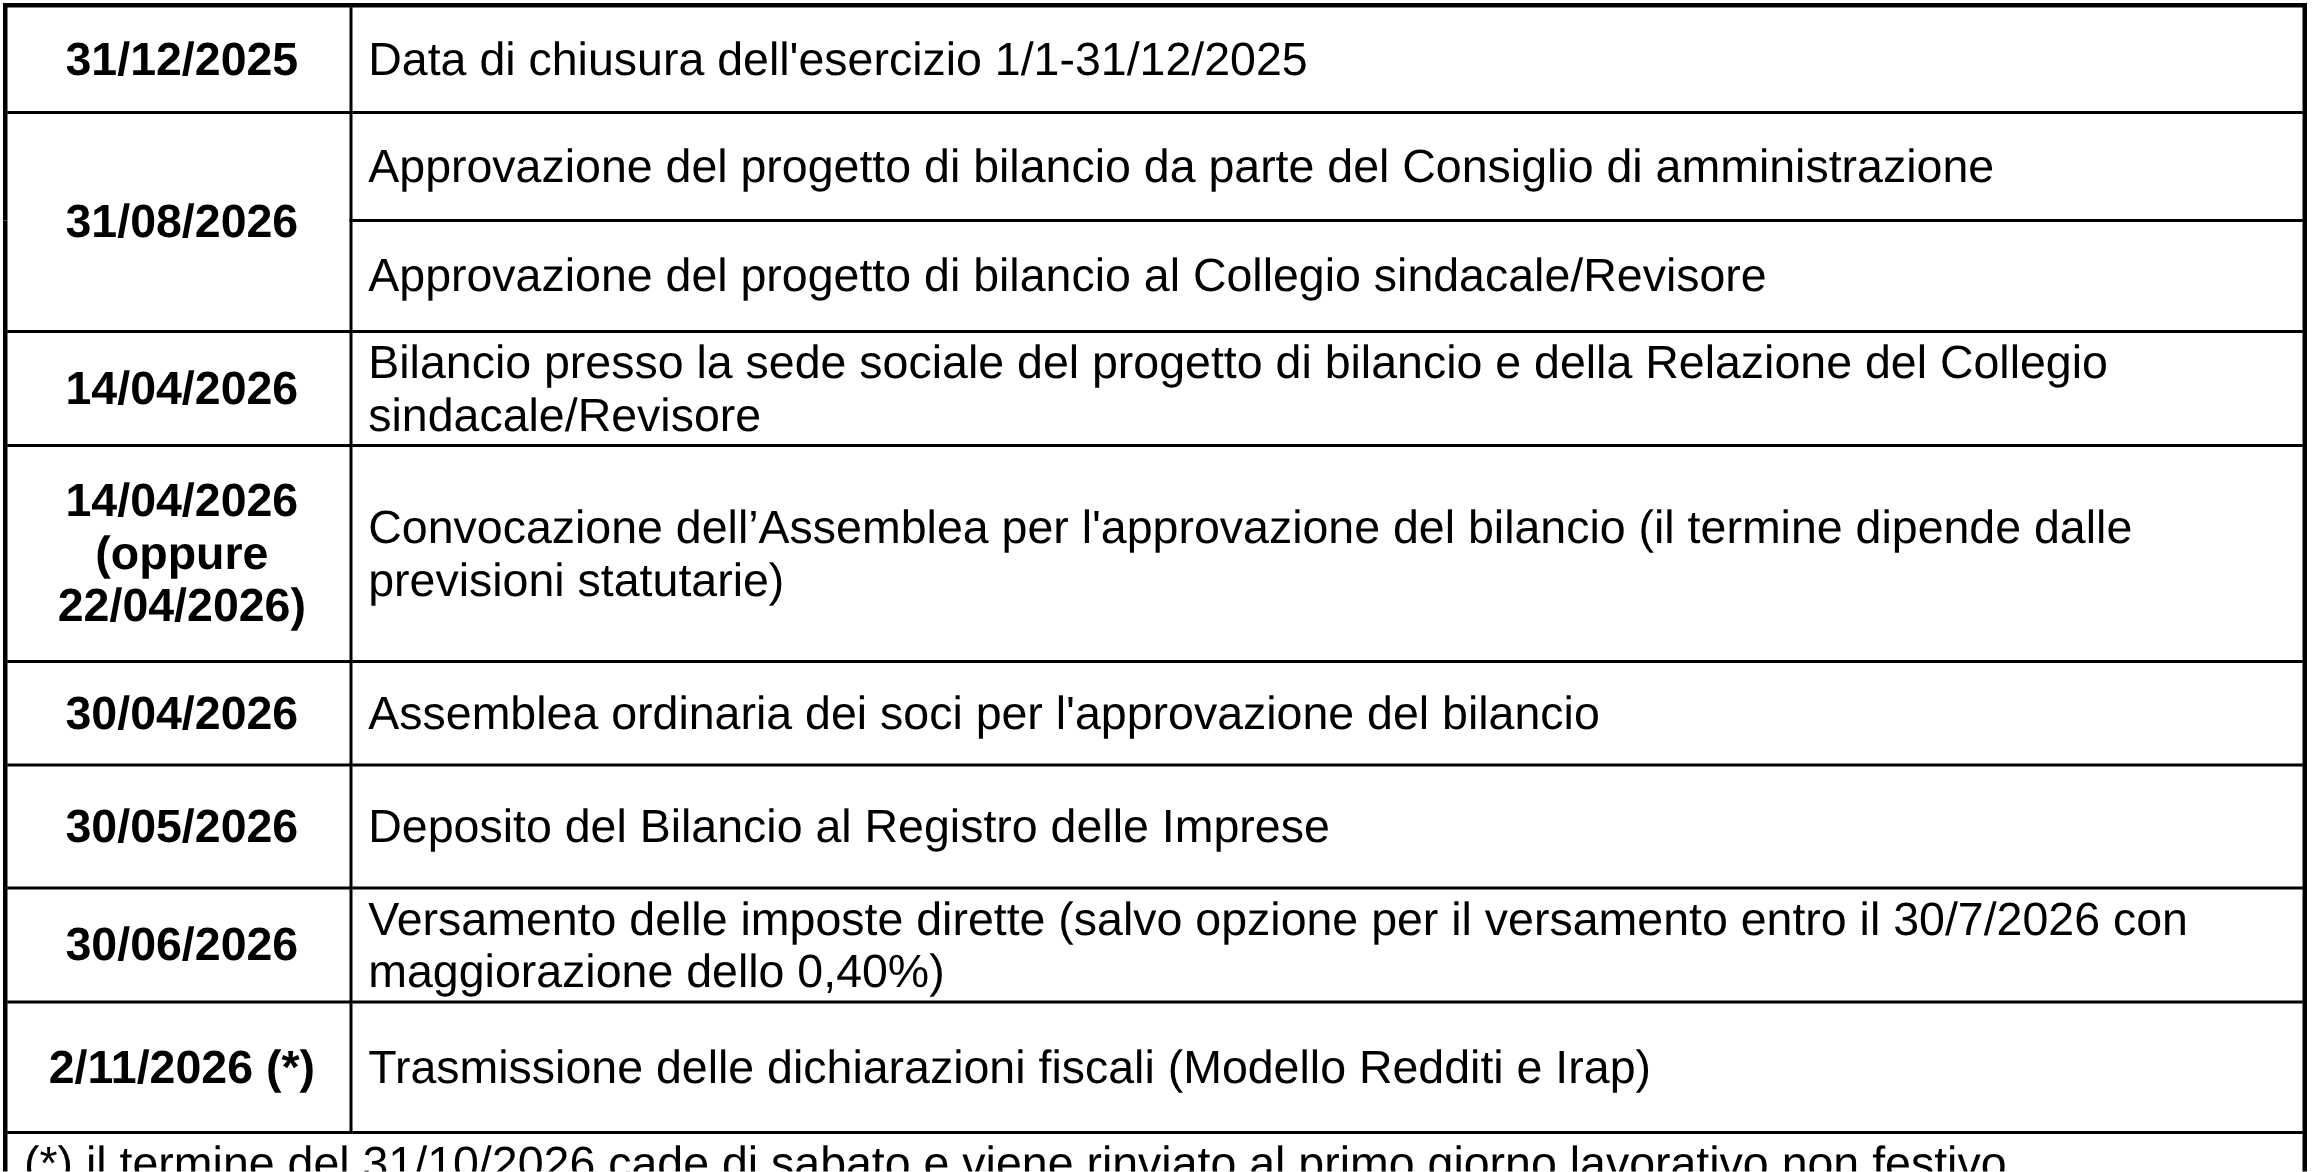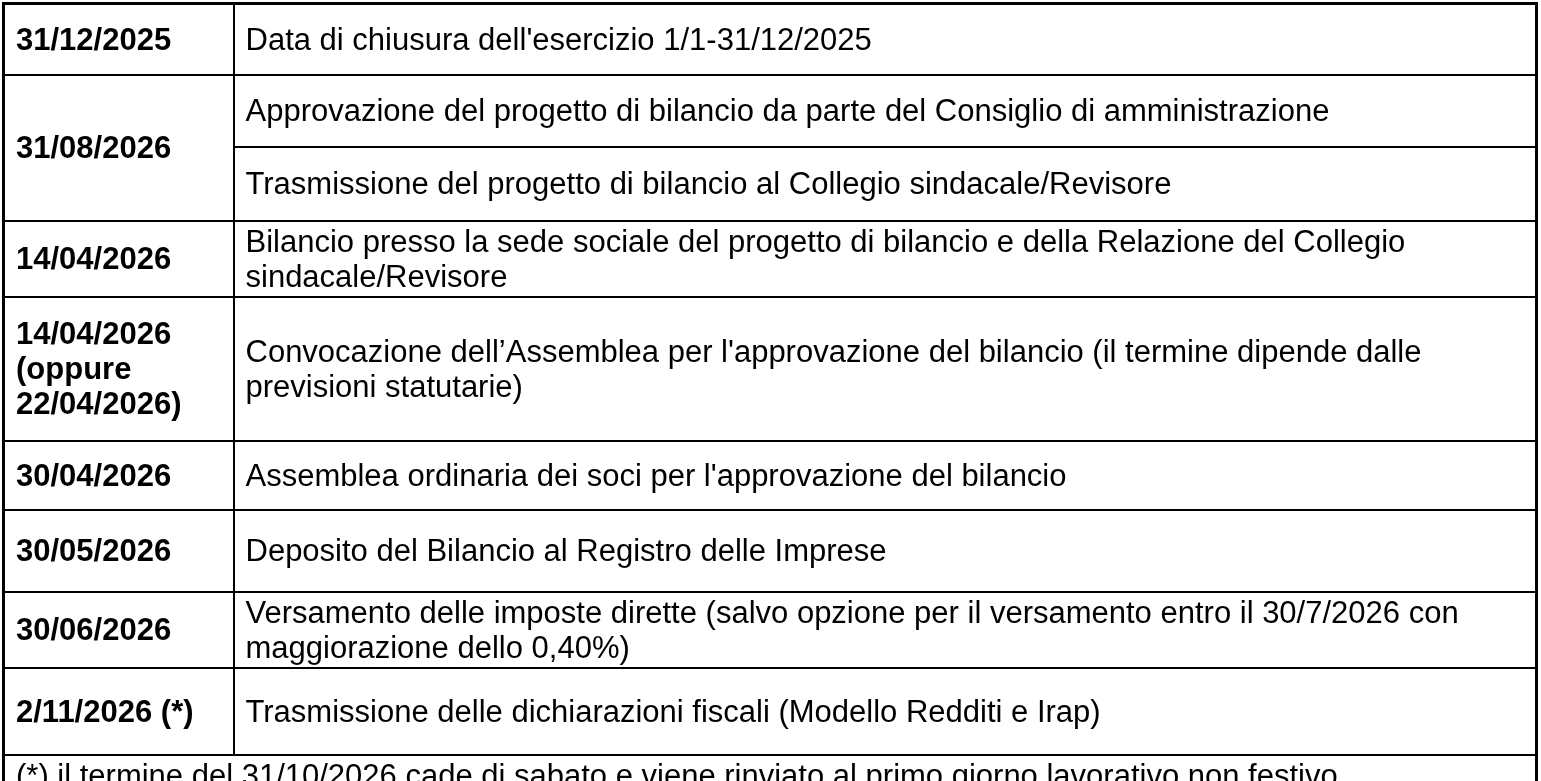--- a/index.html
+++ b/index.html
@@ -28,20 +28,21 @@
     line-height: 35px;
     color: #000000;
     padding: 2px 6px 2px 11px;
     overflow: hidden;
     word-wrap: break-word;
   }
   td.date-cell {
     font-weight: bold;
     padding-left: 13px;
     padding-right: 4px;
+    text-align: center;
   }
   td.footnote-cell {
     white-space: pre-line;
     padding-left: 11px;
   }
   tr.r1  { height: 71px; }
   tr.r2  { height: 72px; }
   tr.r3  { height: 74px; }
   tr.r4  { height: 76px; }
   tr.r5  { height: 144px; }
@@ -63,21 +64,21 @@
     <tbody>
       <tr class="r1">
         <td class="date-cell">31/12/2025</td>
         <td class="desc-cell">Data di chiusura dell'esercizio 1/1-31/12/2025</td>
       </tr>
       <tr class="r2">
         <td class="date-cell" rowspan="2">31/08/2026</td>
         <td class="desc-cell">Approvazione del progetto di bilancio da parte del Consiglio di amministrazione</td>
       </tr>
       <tr class="r3">
-        <td class="desc-cell">Trasmissione del progetto di bilancio al Collegio sindacale/Revisore</td>
+        <td class="desc-cell">Approvazione del progetto di bilancio al Collegio sindacale/Revisore</td>
       </tr>
       <tr class="r4">
         <td class="date-cell">14/04/2026</td>
         <td class="desc-cell">Bilancio presso la sede sociale del progetto di bilancio e della Relazione del Collegio sindacale/Revisore</td>
       </tr>
       <tr class="r5">
         <td class="date-cell">14/04/2026 (oppure 22/04/2026)</td>
         <td class="desc-cell">Convocazione dell’Assemblea per l'approvazione del bilancio (il termine dipende dalle previsioni statutarie)</td>
       </tr>
       <tr class="r6">

